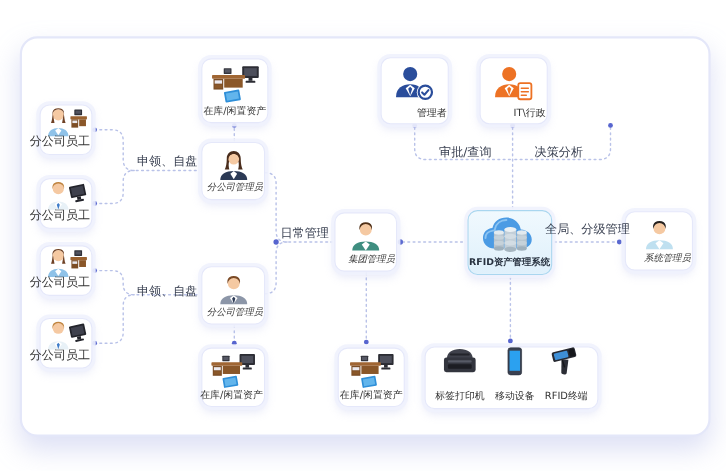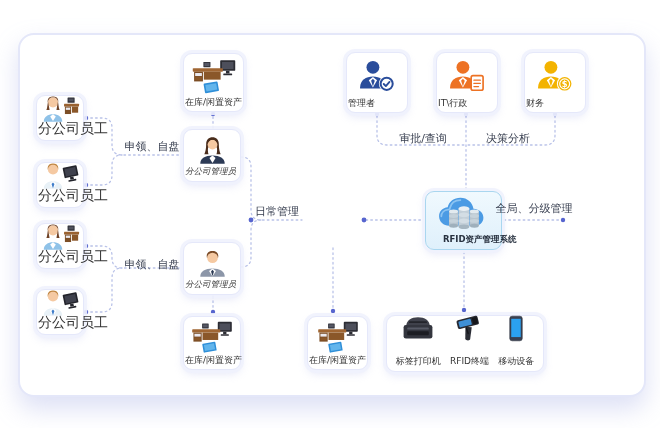--- a/index.html
+++ b/index.html
@@ -4,25 +4,25 @@
 <style>
   html,body{margin:0;padding:0;background:#ffffff;}
   body{font-family:"DejaVu Sans","Liberation Sans",sans-serif;}
   .stage{position:relative;width:660px;height:428px;background:#fff;overflow:hidden;}
   .panel{position:absolute;left:18px;top:33px;width:624px;height:360px;background:#fff;
          border:2px solid #e4e7f9;border-radius:16px;
          box-shadow:0 12px 24px rgba(165,173,230,.38);}
   svg.edges{position:absolute;left:0;top:0;width:660px;height:428px;pointer-events:none;}
   .node{position:absolute;background:#fff;border:1px solid #e5e8fa;border-radius:9px;
         box-shadow:0 0 0 3px rgba(240,242,253,.9),0 4px 9px rgba(172,180,232,.30);
-        display:flex;flex-direction:column;align-items:flex-start;justify-content:flex-end;
+        display:flex;flex-direction:column;align-items:flex-end;justify-content:flex-end;
         box-sizing:border-box;padding:3px 1px 3px;}
   .node .ic{flex:1 1 auto;display:flex;align-items:center;justify-content:center;width:100%;min-height:0;}
   .node .lbl{font-size:9px;color:#333;line-height:1.15;white-space:nowrap;padding-bottom:1px;}
-  .node.sm .lbl{font-size:14px;}
+  .node.sm .lbl{font-size:11px;}
   .node.md .lbl{font-size:8.5px;font-style:italic;}
   .node.rfid{background:linear-gradient(180deg,#f0f9fe 0%,#dff0fb 100%);border:1px solid #a9d6ef;}
   .node.rfid .lbl{font-size:8.5px;font-weight:bold;color:#27313f;margin-left:16px;}
   .node.devices{flex-direction:row;justify-content:space-around;align-items:stretch;padding:5px 4px 4px;}
   .ditem{display:flex;flex-direction:column;align-items:center;justify-content:flex-end;gap:20px;}
   .ditem .lbl{font-size:9px;color:#333;white-space:nowrap;}
   .elabel{position:absolute;font-size:11px;color:#3a4152;white-space:nowrap;transform:translateX(-50%);}
   .hidden-defs{position:absolute;width:0;height:0;overflow:hidden;}
 </style>
 </head>
@@ -230,28 +230,20 @@
     <span class="lbl">管理者</span>
   </div>
   <div class="node" style="left:436px;top:52px;width:62px;height:61px">
     <span class="ic">
         <svg width="37" height="33" viewBox="0 0 40 36">
           <use href="#i-person-doc"></use>
         </svg>
       </span>
     <span class="lbl">IT\行政</span>
   </div>
-  <div class="node" style="left:524px;top:52px;width:62px;height:61px">
-    <span class="ic">
-        <svg width="37" height="33" viewBox="0 0 40 36">
-          <use href="#i-person-coin"></use>
-        </svg>
-      </span>
-    <span class="lbl">财务</span>
-  </div>
 
   <div class="node sm" style="left:36px;top:95px;width:48px;height:46px">
     <span class="ic">
         <svg width="41" height="30" viewBox="0 0 46 34">
           <use href="#i-woman-desk"></use>
         </svg>
       </span>
     <span class="lbl">分公司员工</span>
   </div>
   <div class="node sm" style="left:36px;top:162px;width:48px;height:46px">
@@ -289,27 +281,43 @@
   </div>
   <div class="node md" style="left:183px;top:242px;width:58px;height:53px">
     <span class="ic">
         <svg width="31" height="29" viewBox="0 0 34 32">
           <use href="#i-bizman-gray"></use>
         </svg>
       </span>
     <span class="lbl">分公司管理员</span>
   </div>
 
+  <div class="node md" style="left:304px;top:193px;width:57px;height:54px">
+    <span class="ic">
+        <svg width="31" height="29" viewBox="0 0 34 32">
+          <use href="#i-bizman-teal"></use>
+        </svg>
+      </span>
+    <span class="lbl">集团管理员</span>
+  </div>
   <div class="node rfid" style="left:425px;top:191px;width:77px;height:59px">
     <span class="ic">
         <svg width="55" height="38" viewBox="0 0 58 42">
           <use href="#i-cloud-db"></use>
         </svg>
       </span>
     <span class="lbl">RFID资产管理系统</span>
+  </div>
+  <div class="node md" style="left:568px;top:192px;width:62px;height:54px">
+    <span class="ic">
+        <svg width="31" height="29" viewBox="0 0 34 32">
+          <use href="#i-man-blue"></use>
+        </svg>
+      </span>
+    <span class="lbl">系统管理员</span>
   </div>
 
   <div class="node" style="left:183px;top:316px;width:58px;height:54px">
     <span class="ic">
         <svg width="44" height="33" viewBox="0 0 52 40">
           <use href="#i-desk"></use>
         </svg>
       </span>
     <span class="lbl">在库/闲置资产</span>
   </div>
@@ -325,33 +333,33 @@
     <div class="ditem">
       <span class="ic">
           <svg width="36" height="27" viewBox="0 0 40 30">
             <use href="#i-printer"></use>
           </svg>
         </span>
       <span class="lbl">标签打印机</span>
     </div>
     <div class="ditem">
       <span class="ic">
+          <svg width="14" height="27" viewBox="0 0 15 28">
+            <use href="#i-phone"></use>
+          </svg>
+        </span>
+      <span class="lbl">移动设备</span>
+    </div>
+    <div class="ditem">
+      <span class="ic">
           <svg width="31" height="27" viewBox="0 0 34 30">
             <use href="#i-rfid"></use>
           </svg>
         </span>
       <span class="lbl">RFID终端</span>
-    </div>
-    <div class="ditem">
-      <span class="ic">
-          <svg width="14" height="27" viewBox="0 0 15 28">
-            <use href="#i-phone"></use>
-          </svg>
-        </span>
-      <span class="lbl">移动设备</span>
     </div>
   </div>
 
   <div class="elabel" style="left:152px;top:139px">申领、自盘</div>
   <div class="elabel" style="left:152px;top:257px">申领、自盘</div>
   <div class="elabel" style="left:277px;top:204px">日常管理</div>
   <div class="elabel" style="left:423px;top:131px">审批/查询</div>
   <div class="elabel" style="left:508px;top:131px">决策分析</div>
   <div class="elabel" style="left:534px;top:201px">全局、分级管理</div>
 </div>

